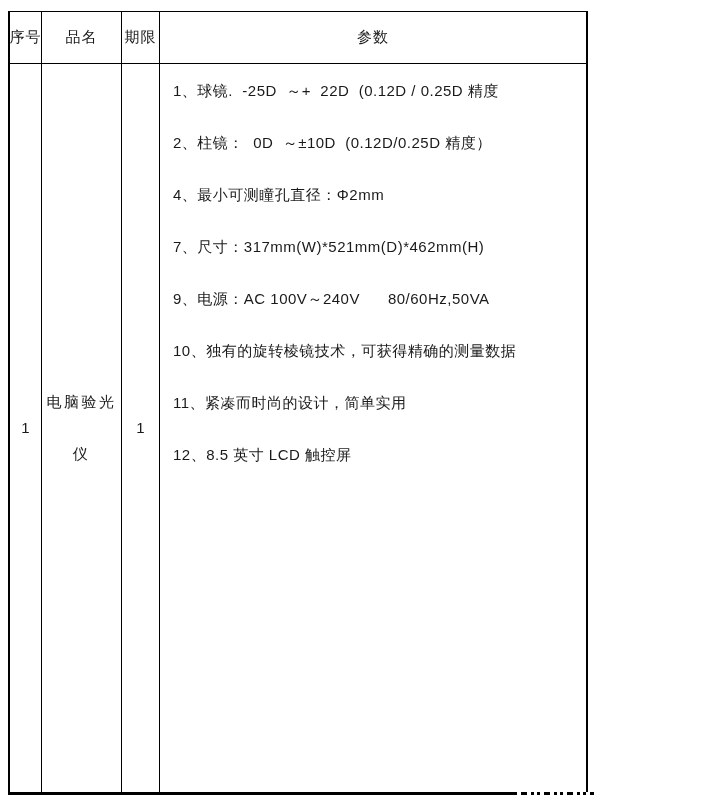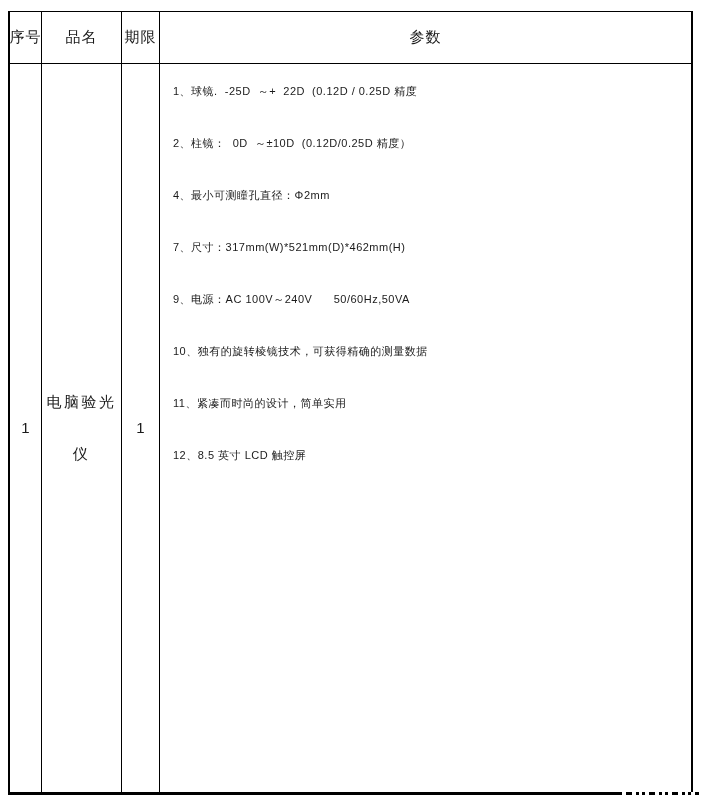--- a/index.html
+++ b/index.html
@@ -6,21 +6,21 @@
   html,body {
     width:713px; height:806px;
     background:#ffffff;
     font-family:"Liberation Sans","DejaVu Sans",sans-serif;
     color:#1a1a1a;
     overflow:hidden;
   }
   #spec-table {
     position:absolute;
     left:8px; top:11px;
-    width:685px; height:784px;
+    width:580px; height:784px;
     border:2px solid #000;
     border-top-width:1px;
     border-bottom-width:3px;
     display:grid;
     grid-template-columns:32px 80px 38px 1fr;
     grid-template-rows:52px 1fr;
     background:#fff;
   }
   .cell { border-right:1px solid #000; }
   .cell.last { border-right:none; }
@@ -42,21 +42,21 @@
     width:76px;
     letter-spacing:2.5px;
     word-break:break-all;
   }
   .params {
     padding-left:13px;
     padding-top:1px;
     overflow:hidden;
   }
   .param-line {
-    font-size:11px;
+    font-size:15px;
     line-height:52px;
     white-space:pre-wrap;
     letter-spacing:0.5px;
   }
   #dash-tail {
     position:absolute;
     right:-8px; bottom:-3px;
     width:80px; height:3px;
     background-color:#ffffff;
     background-image:repeating-linear-gradient(90deg,
@@ -90,20 +90,20 @@
     <span class="product-wrap">电脑验光仪</span>
   </div>
   <div class="cell vcenter">
     <span>1</span>
   </div>
   <div class="cell last params">
     <div class="param-line">1、球镜.  -25D  ～+  22D  (0.12D / 0.25D 精度</div>
     <div class="param-line">2、柱镜：  0D  ～±10D  (0.12D/0.25D 精度）</div>
     <div class="param-line">4、最小可测瞳孔直径：Φ2mm</div>
     <div class="param-line">7、尺寸：317mm(W)*521mm(D)*462mm(H)</div>
-    <div class="param-line">9、电源：AC 100V～240V      50/60Hz,50VA</div>
+    <div class="param-line">9、电源：AC 100V～240V      80/60Hz,50VA</div>
     <div class="param-line">10、独有的旋转棱镜技术，可获得精确的测量数据</div>
     <div class="param-line">11、紧凑而时尚的设计，简单实用</div>
     <div class="param-line">12、8.5 英寸 LCD 触控屏</div>
   </div>
 
   <div id="dash-tail"></div>
 </div>
 
 </body></html>

